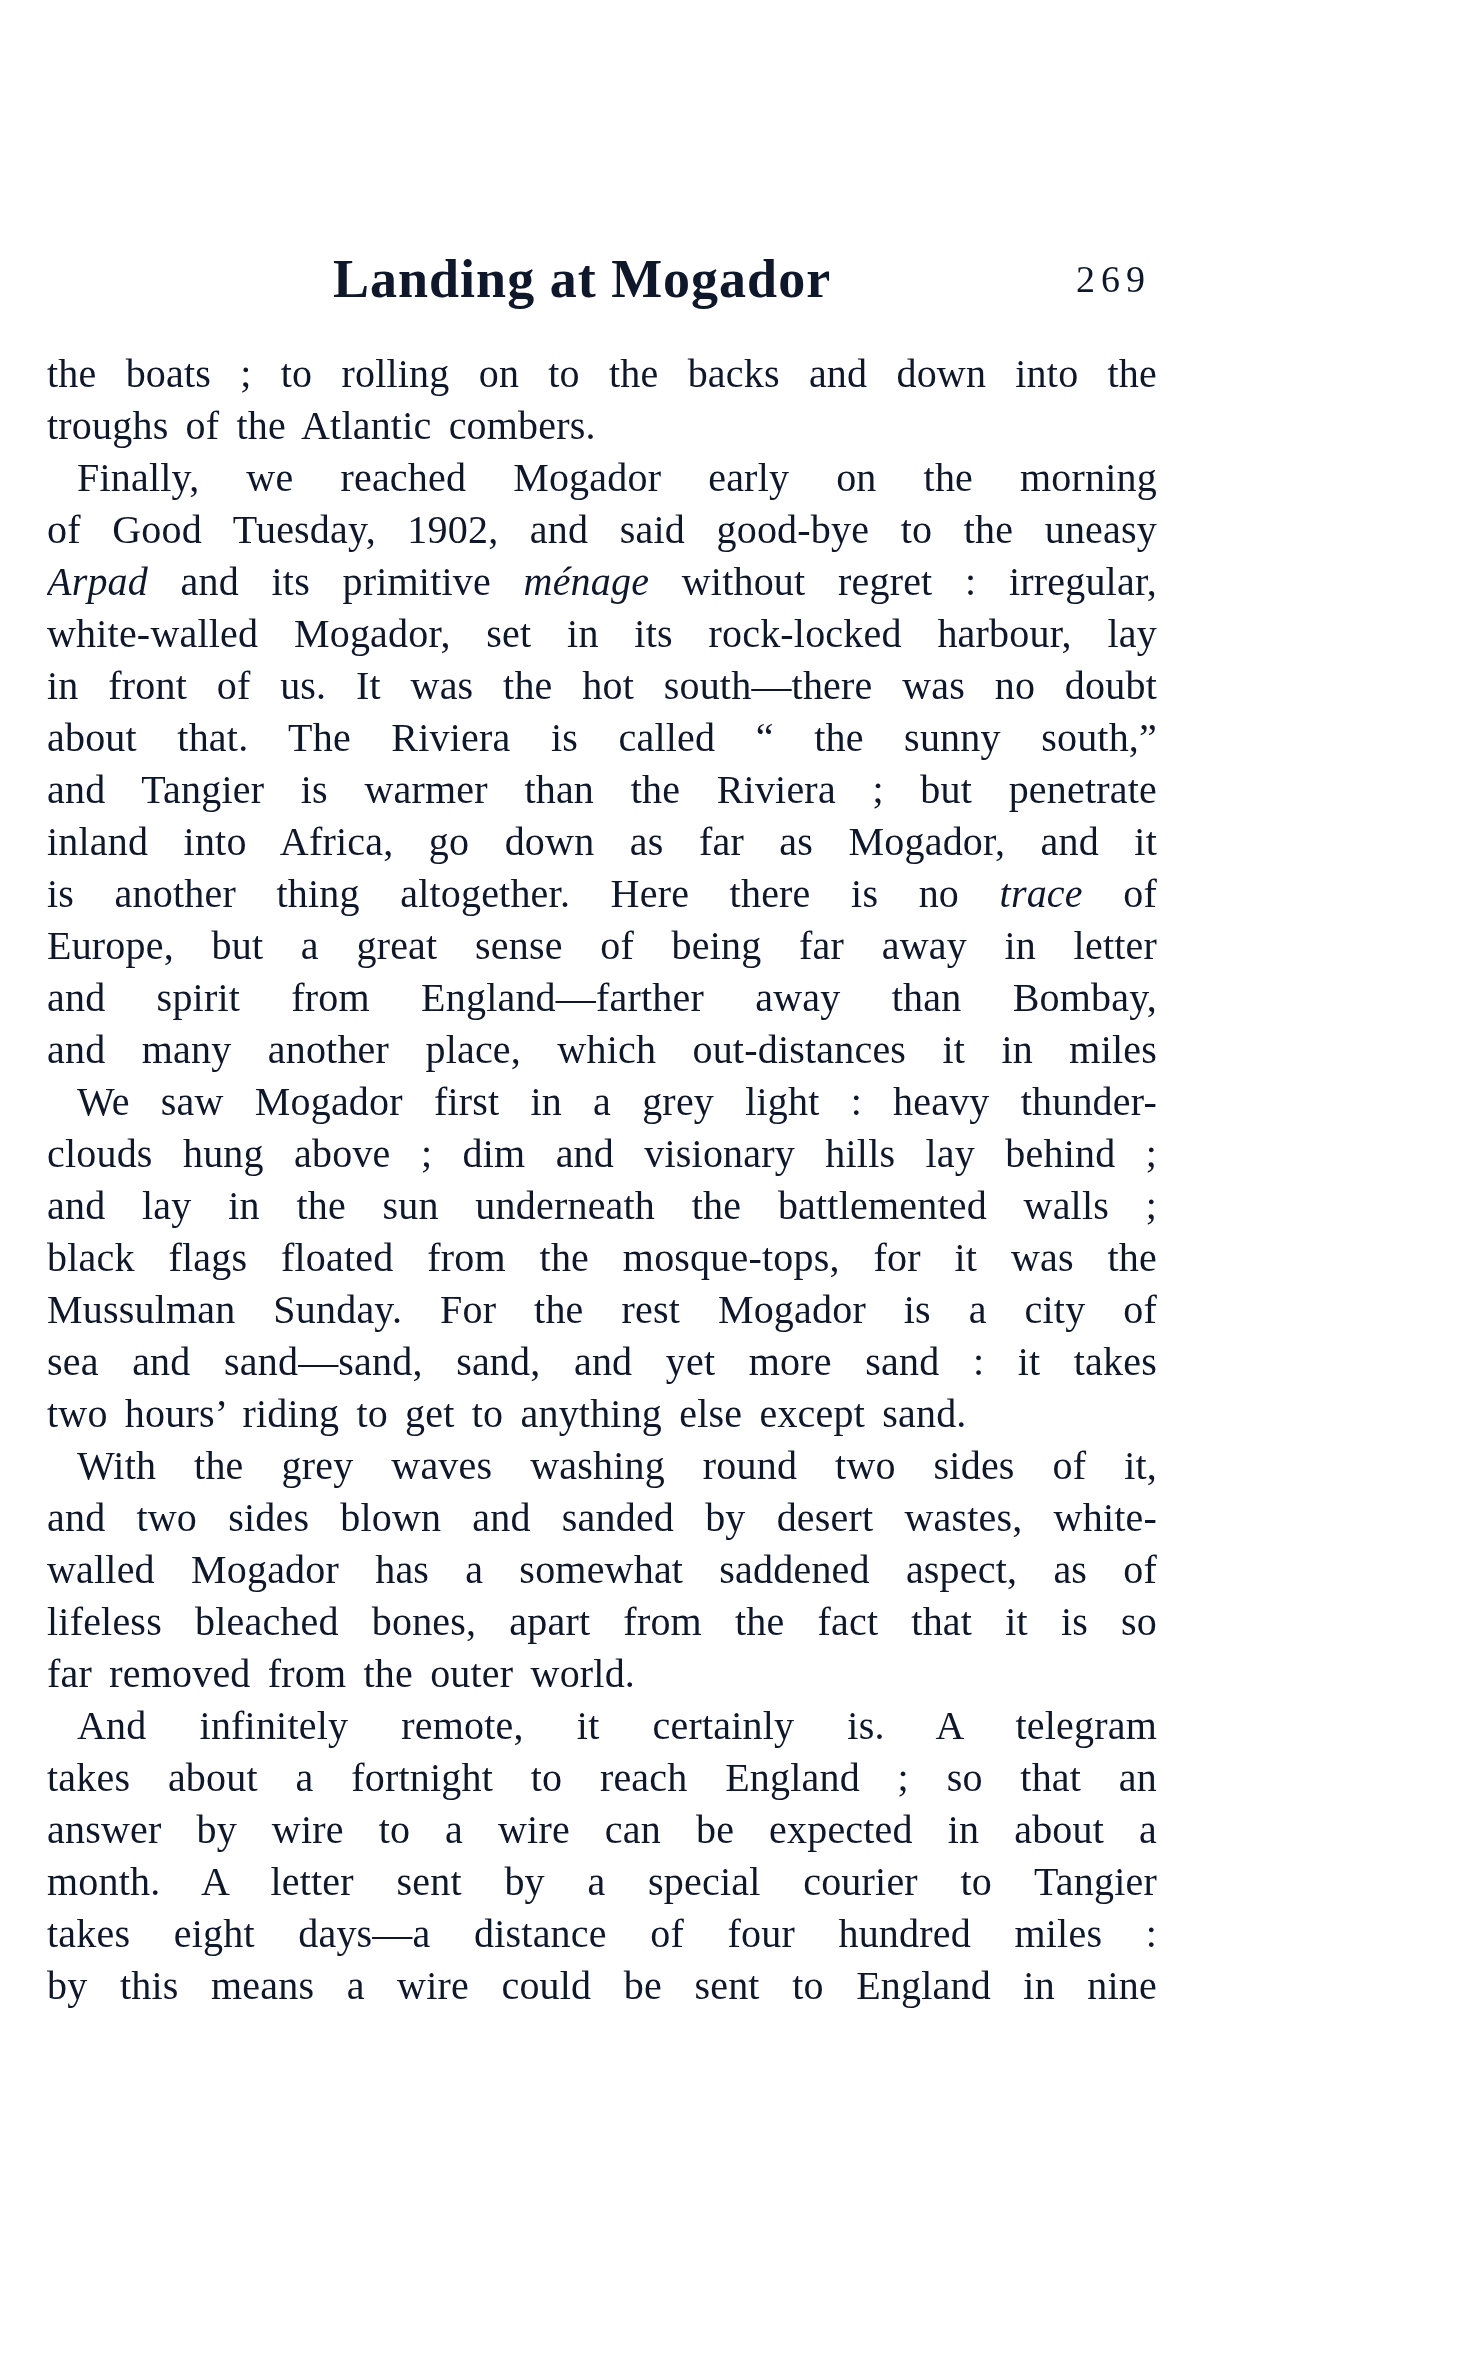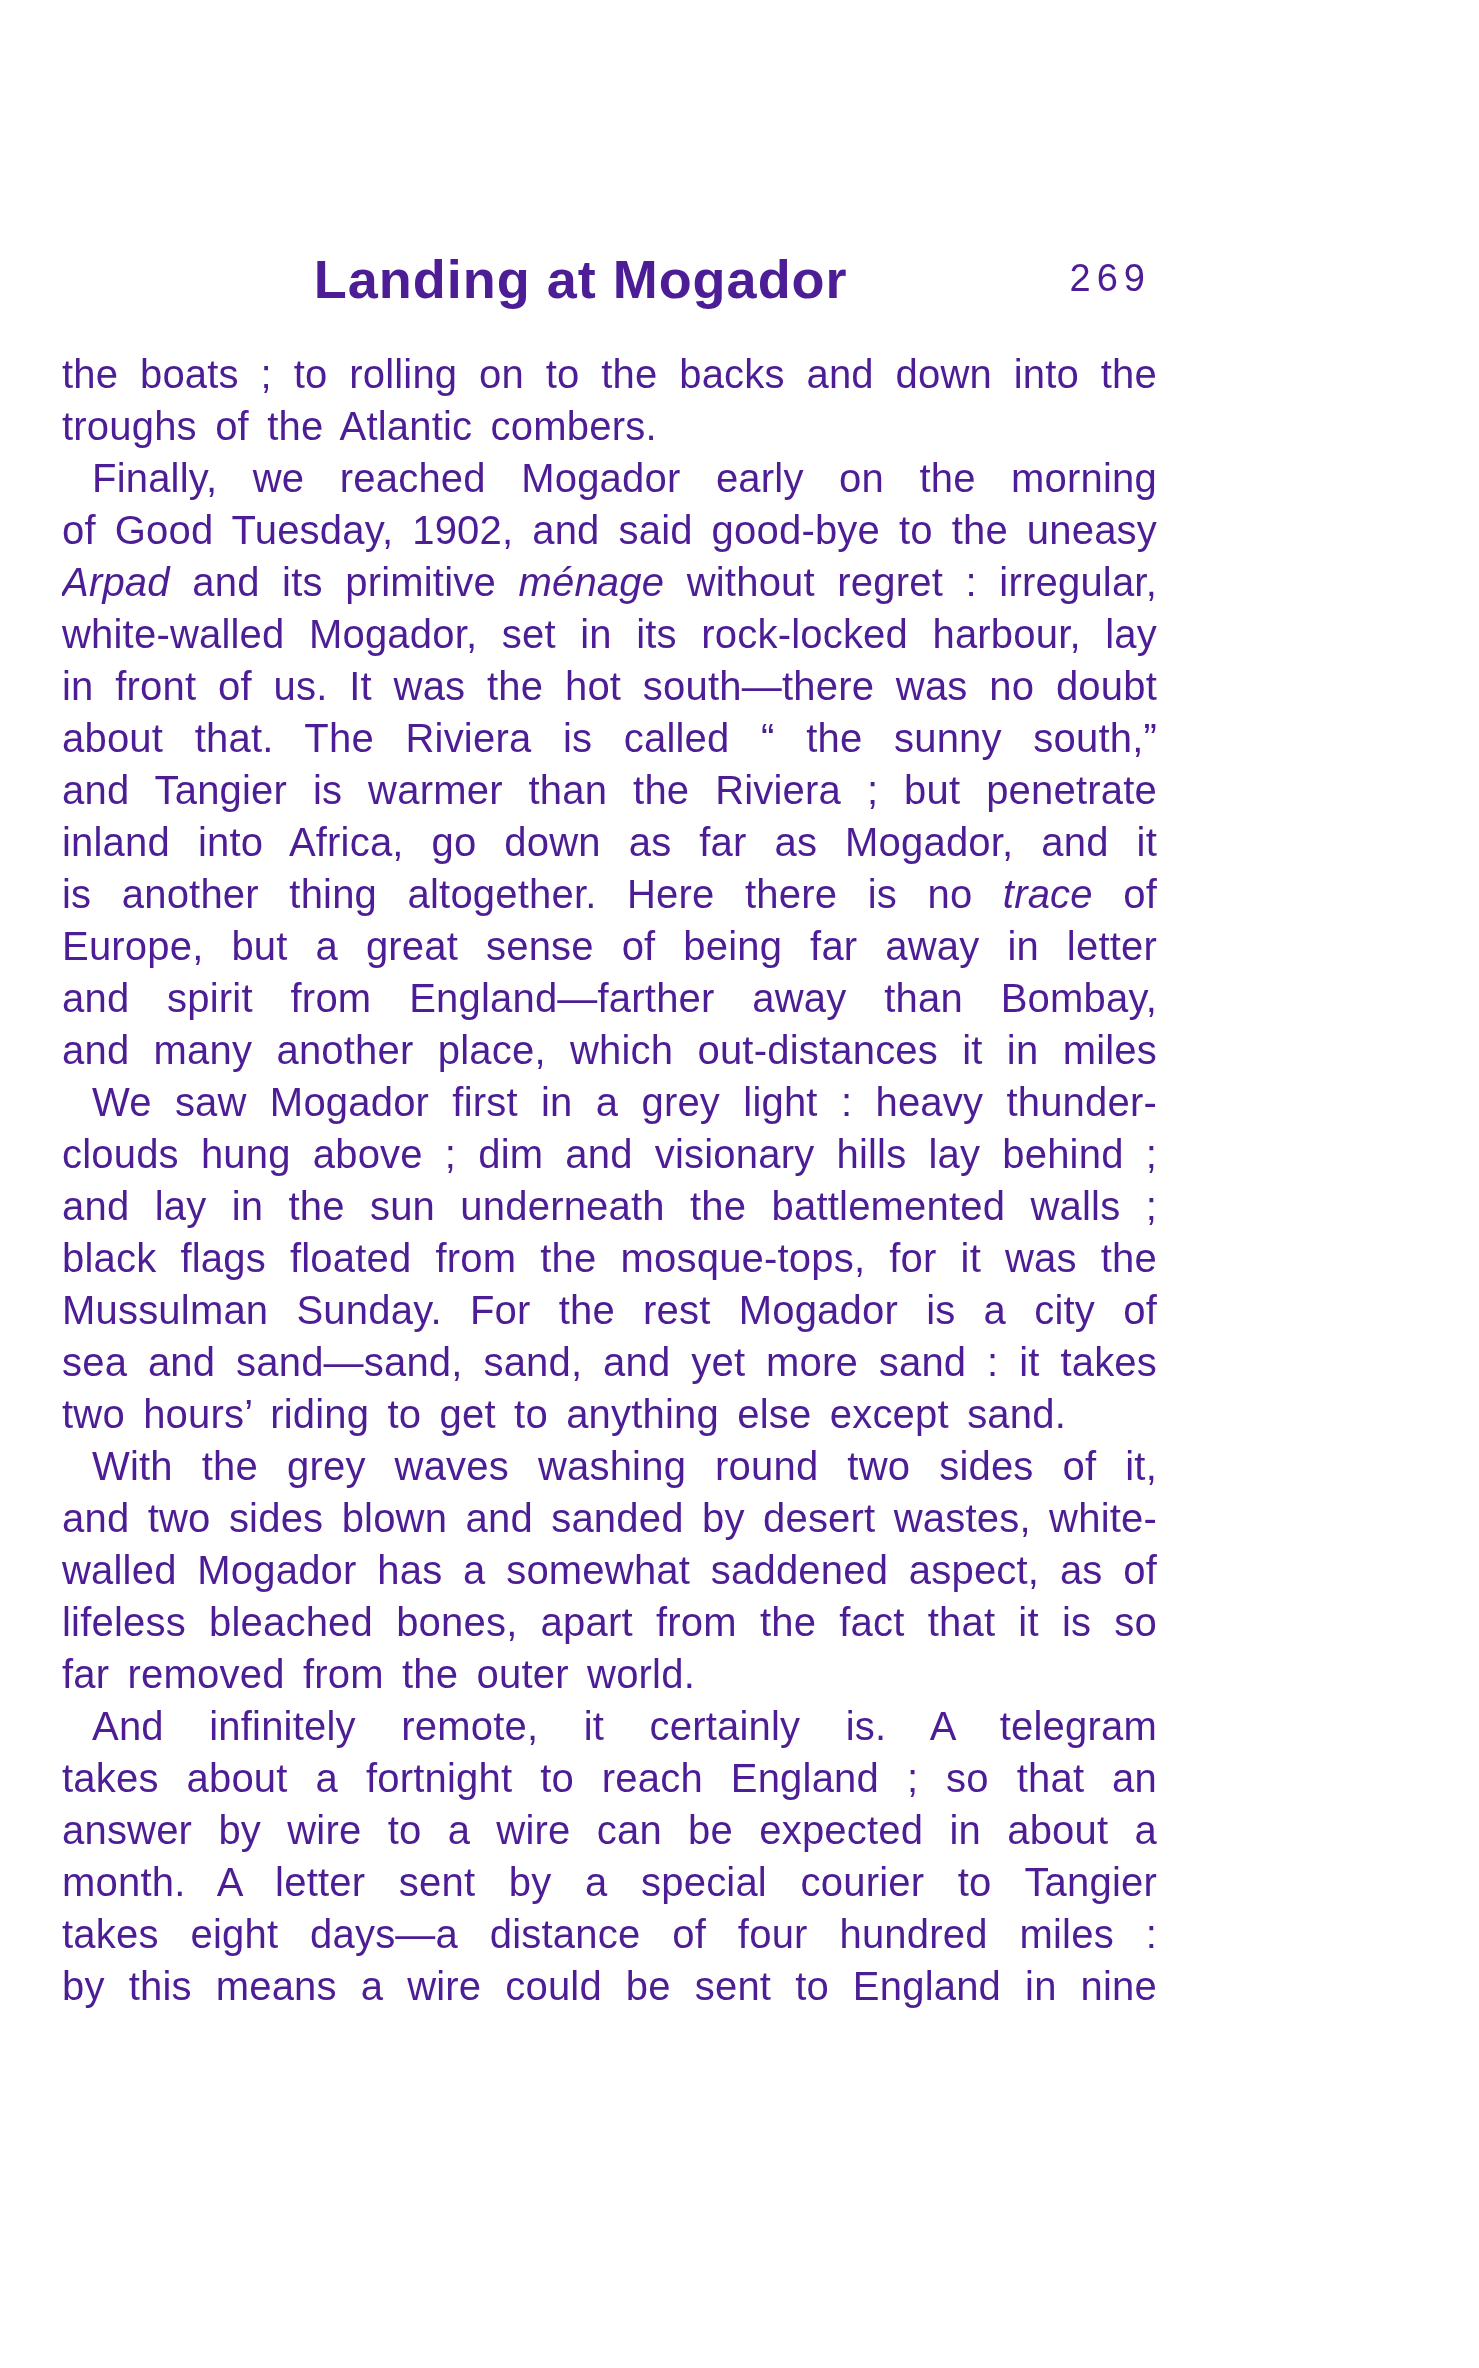--- a/index.html
+++ b/index.html
@@ -6,22 +6,22 @@
     margin: 0;
     padding: 0;
     background: #ffffff;
   }
   .page {
     position: relative;
     width: 1479px;
     height: 2368px;
     background: #ffffff;
     overflow: hidden;
-    font-family: Liberation Sans, sans-serif;
-    color: #4c1d95;
+    font-family: Liberation Serif, serif;
+    color: #0f172a;
   }
   .running-header {
     position: absolute;
     top: 248px;
     left: 47px;
     width: 1110px;
     height: 80px;
   }
   .chapter-title {
     position: absolute;
@@ -49,21 +49,20 @@
     font-size: 40px;
     line-height: 52px;
     word-spacing: 3px;
     letter-spacing: 0.2px;
   }
   .line {
     text-align: justify;
     text-align-last: justify;
     height: 52px;
     overflow: hidden;
-    margin-left: 15px;
   }
   .line.end {
     text-align-last: left;
     word-spacing: 7px;
   }
   .line.indent {
     text-indent: 30px;
   }
   .it {
     font-style: italic;

